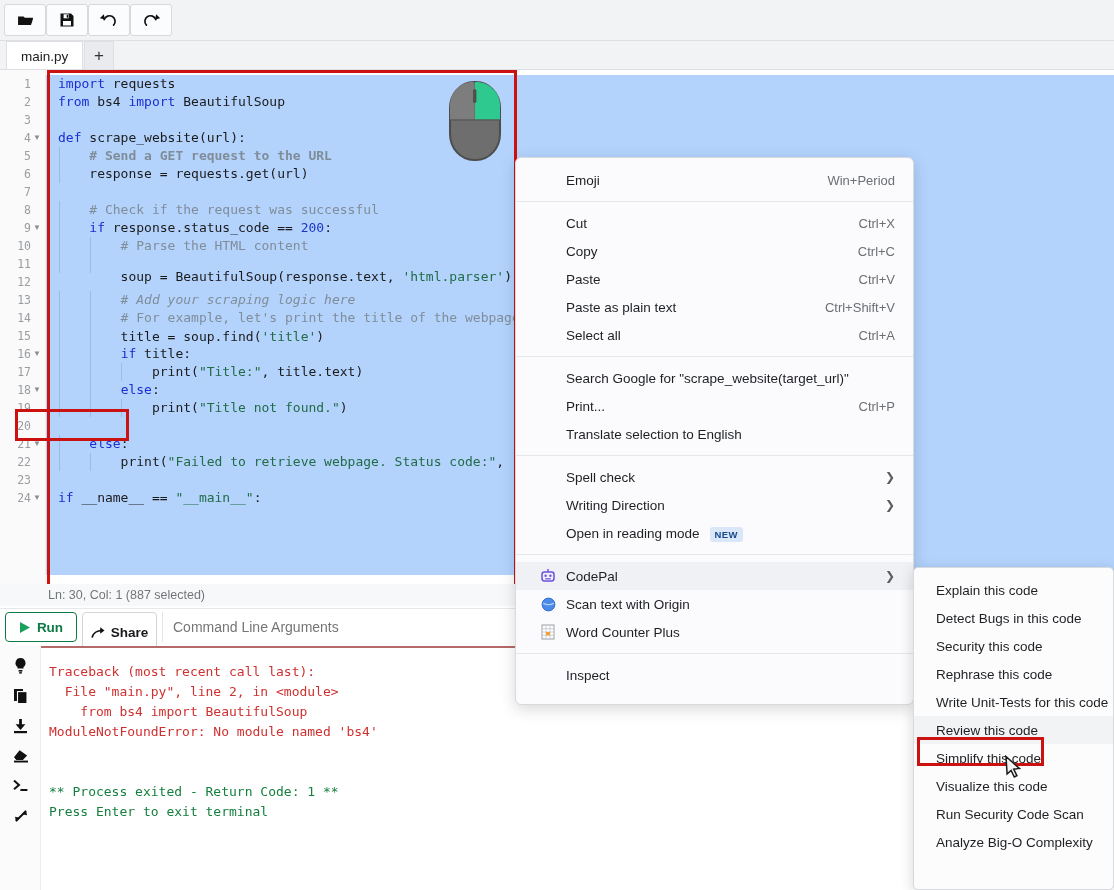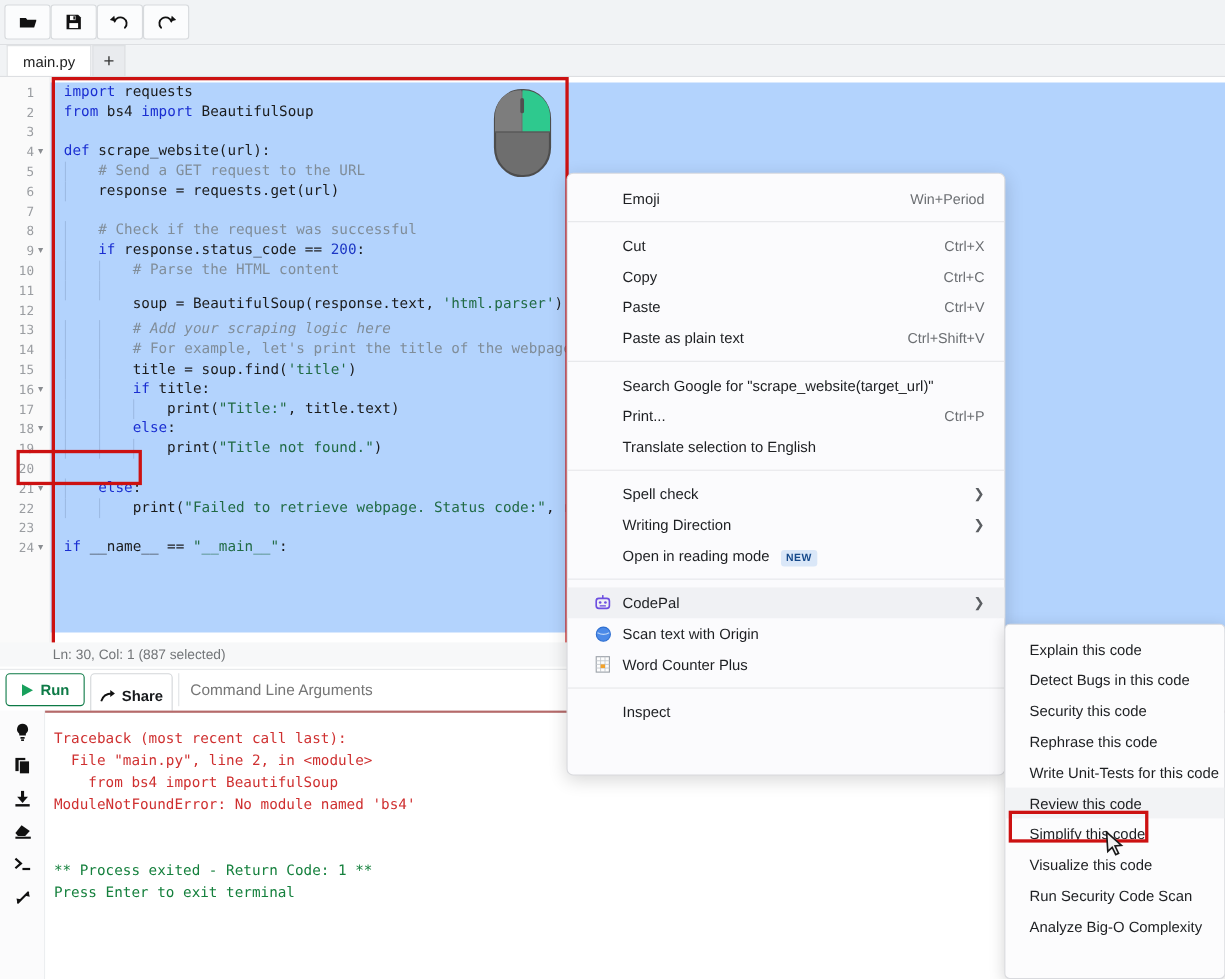--- a/index.html
+++ b/index.html
@@ -277,21 +277,21 @@
       <div class="lnum" style="top: 401px;">23</div>
       <div class="lnum" style="top: 419px;">24</div>
       <div class="fold" style="top: 419px;">▼</div>
     </div>
   <div id="codearea">
     <div id="selectband"></div>
   <div class="cline" style="top: 5px;"><span class="kw">import</span> requests</div>
       <div class="cline" style="top: 23px;"><span class="kw">from</span> bs4 <span class="kw">import</span> BeautifulSoup</div>
       <div class="cline" style="top: 41px;"></div>
       <div class="cline" style="top: 59px;"><span class="kw">def</span> scrape_website(url):</div>
-      <div class="cline" style="top: 77px;"><span class="com">    # Send a GET request to the URL</span></div>
+      <div class="cline" style="top: 77px; font-weight: bold;"><span class="com">    # Send a GET request to the URL</span></div>
       <div class="ind" style="left: 12.5px; top: 77px; height: 18px;"></div>
       <div class="cline" style="top: 95px;">    response = requests.get(url)</div>
       <div class="ind" style="left: 12.5px; top: 95px; height: 18px;"></div>
       <div class="cline" style="top: 113px;"></div>
       <div class="cline" style="top: 131px;"><span class="com">    # Check if the request was successful</span></div>
       <div class="ind" style="left: 12.5px; top: 131px; height: 18px;"></div>
       <div class="cline" style="top: 149px;">    <span class="kw">if</span> response.status_code == <span class="num">200</span>:</div>
       <div class="ind" style="left: 12.5px; top: 149px; height: 18px;"></div>
       <div class="cline" style="top: 167px;"><span class="com">        # Parse the HTML content</span></div>
       <div class="ind" style="left: 12.5px; top: 167px; height: 18px;"></div>
@@ -425,20 +425,24 @@
       <span class="sc">Ctrl+C</span>
     </div>
     <div class="mi">
       <span class="lbl">Paste</span>
       <span class="sc">Ctrl+V</span>
     </div>
     <div class="mi">
       <span class="lbl">Paste as plain text</span>
       <span class="sc">Ctrl+Shift+V</span>
     </div>
+    <div class="mi">
+      <span class="lbl">Select all</span>
+      <span class="sc">Ctrl+A</span>
+    </div>
     <div class="msep"></div>
     <div class="mi">
       <span class="lbl">Search Google for "scrape_website(target_url)"</span>
     </div>
     <div class="mi">
       <span class="lbl">Print...</span>
       <span class="sc">Ctrl+P</span>
     </div>
     <div class="mi">
       <span class="lbl">Translate selection to English</span>

